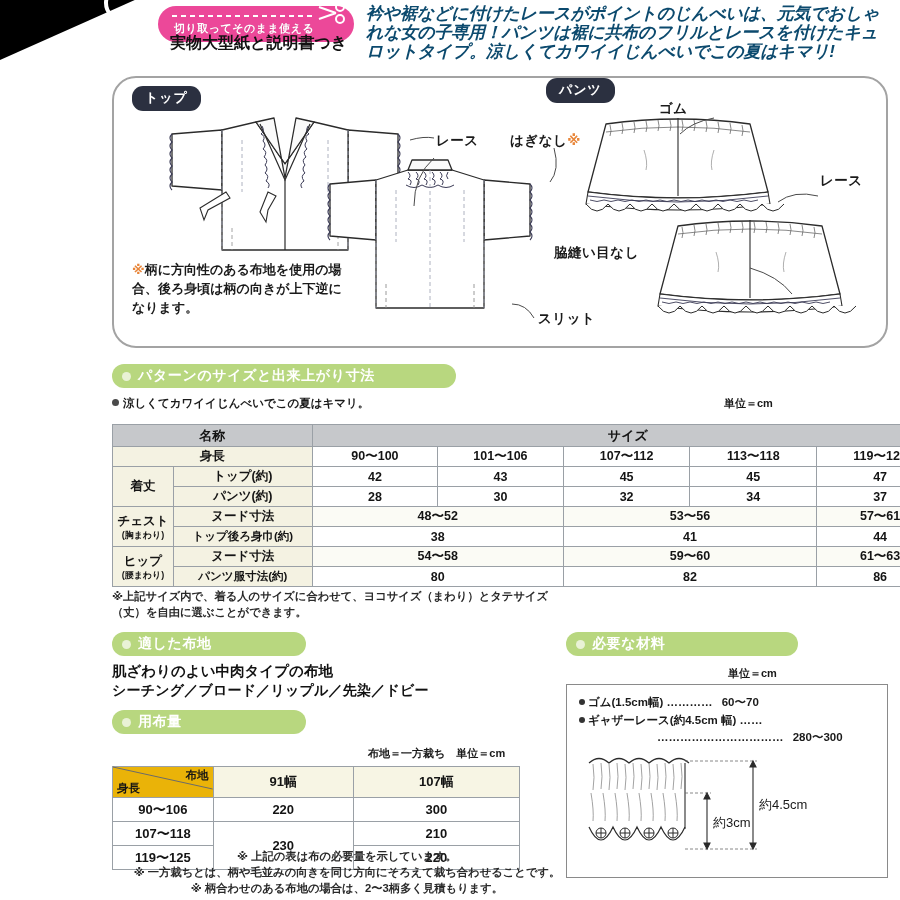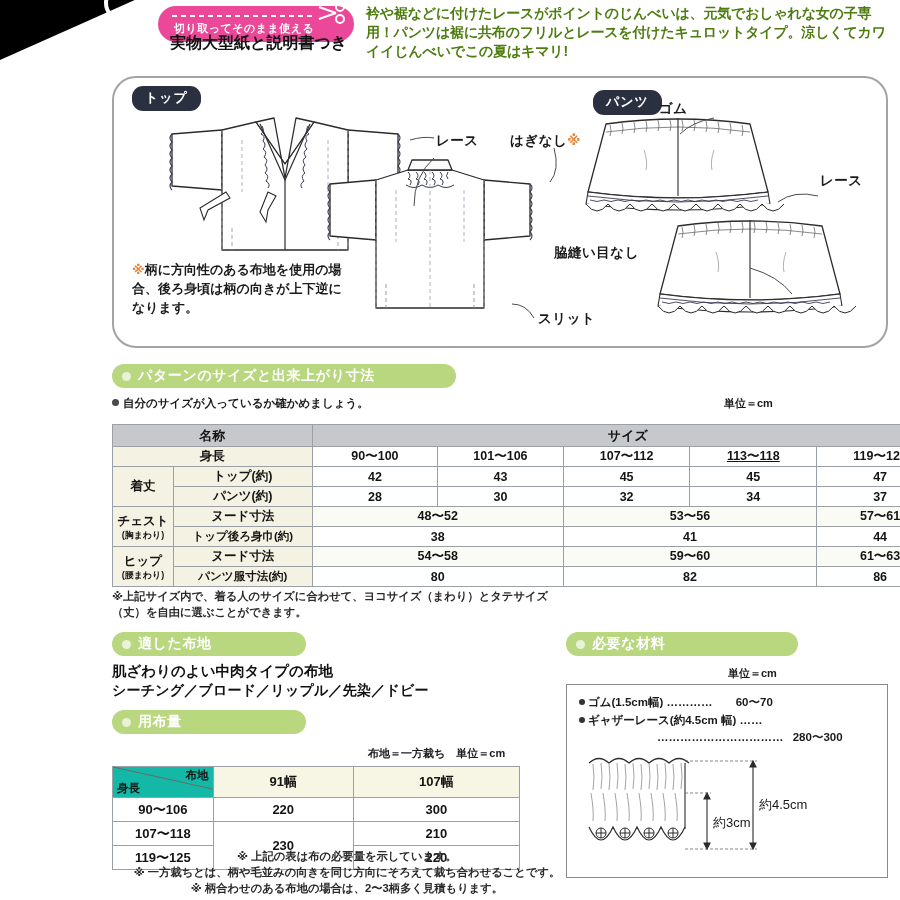--- a/index.html
+++ b/index.html
@@ -43,22 +43,23 @@
   .hdr-pill .l2{
     position:absolute;left:12px;top:27px;width:180px;
     font-size:16px;font-weight:bold;color:#111;letter-spacing:0px;
   }
   .scissors{
     position:absolute;left:318px;top:2px;width:28px;height:22px;
   }
 
   .hdr-text{
     position:absolute;left:366px;top:4px;width:520px;
-    font-size:14px;line-height:19px;font-weight:bold;color:#4d7c0f;
+    font-size:17px;line-height:19px;font-weight:bold;color:#0c4a6e;
     letter-spacing:-.2px;
+    font-style:italic;
   }
 
   
   .illus{
     position:absolute;left:112px;top:76px;width:772px;height:268px;
     border:2px solid #a3a3a3;border-radius:24px;background:#fff;
   }
   .badge{
     position:absolute;background:#2b3040;color:#fff;border-radius:11px;
     font-size:13px;font-weight:bold;padding:3px 13px 4px;letter-spacing:1px;
@@ -108,21 +109,21 @@
   
   .fb{
     position:absolute;left:112px;top:766px;width:408px;font-size:13px;
   }
   .fb td{
     border:1px solid #9aa0a6;text-align:center;padding:0;height:23px;
     font-weight:bold;color:#141414;background:#fff;
   }
   .fb .hcell{background:#f7f5e4;}
   .fb .corner-cell{
-    background:#14b8a6;position:relative;height:30px;width:100px;
+    background:#eab308;position:relative;height:30px;width:100px;
   }
   .fb .corner-cell .slash{
     position:absolute;left:0;top:0;width:100%;height:100%;
   }
   .fb .corner-cell .a{position:absolute;right:4px;top:1px;font-size:11.5px;}
   .fb .corner-cell .b{position:absolute;left:4px;bottom:1px;font-size:11.5px;}
   .fb .rowh{background:#fff;width:100px;}
 
   .foot{
     position:absolute;font-size:11.3px;line-height:16px;font-weight:bold;color:#2a2a2a;
@@ -159,21 +160,21 @@
     <path d="M1 5 L18 11 M1 17 L18 11" stroke="#ffffff" stroke-width="2.2" fill="none"></path>
     <circle cx="22" cy="5" r="4" stroke="#ffffff" stroke-width="2" fill="none"></circle>
     <circle cx="22" cy="17" r="4" stroke="#ffffff" stroke-width="2" fill="none"></circle>
   </svg>
 
   <div class="hdr-text">衿や裾などに付けたレースがポイントのじんべいは、元気でおしゃれな女の子専用！パンツは裾に共布のフリルとレースを付けたキュロットタイプ。涼しくてカワイイじんべいでこの夏はキマリ!</div>
 
   <div class="illus">
 
     <div class="badge" style="left:18px;top:8px;">トップ</div>
-    <div class="badge" style="left:432px;top:12px;margin-left:47px;">パンツ</div>
+    <div class="badge" style="left:432px;top:0;">パンツ</div>
 
     <svg style="position:absolute;left:42px;top:22px;" width="258" height="180" viewBox="0 0 258 180">
       <g fill="#ffffff" stroke="#2b2b2b" stroke-width="1.3" stroke-linejoin="round">
 
         <path d="M16 34 L66 30 L66 90 L16 86 Z"></path>
 
         <path d="M242 34 L192 30 L192 90 L242 86 Z"></path>
 
         <path d="M66 30 L100 22 L129 64 L158 22 L192 30 L192 150 L66 150 Z"></path>
 
@@ -317,36 +318,36 @@
     <div class="ilabel" style="left:440px;top:166px;">脇縫い目なし</div>
 
     <div class="inote" style="left:18px;top:182px;width:212px;"><span class="ast">※</span><span>柄に方向性のある布地を使用の場合、後ろ身頃は柄の向きが上下逆になります。</span></div>
   </div>
 
   <div class="secbar" style="left:112px;top:364px;width:334px;">
     <span class="bullet"></span>
     <span>パターンのサイズと出来上がり寸法</span>
   </div>
   <div class="subnote" style="left:112px;top:396px;">
-    <span class="bullet"></span><span>自分のサイズが入っているか確かめましょう。</span>
+    <span class="bullet"></span><span>涼しくてカワイイじんべいでこの夏はキマリ。</span>
   </div>
   <div class="unit" style="left:724px;top:396px;">単位＝cm</div>
 
   <table class="sz">
     <tbody>
         <tr class="hdrow">
       <td colspan="2" style="width:165px;">名称</td>
       <td colspan="5">サイズ</td>
     </tr>
     <tr>
       <td colspan="2" class="lbl">身長</td>
       <td class="val" style="width:104px;">90〜100</td>
       <td class="val" style="width:104px;">101〜106</td>
       <td class="val" style="width:105px;">107〜112</td>
-      <td class="val" style="width:105px;text-decoration:underline;">113〜118</td>
+      <td class="val" style="width:105px;">113〜118</td>
       <td class="val" style="width:105px;">119〜125</td>
     </tr>
 
     <tr>
       <td rowspan="2" class="grp" style="width:50px;"><span>着丈</span></td>
       <td class="lbl" style="width:115px;">トップ(約)</td>
       <td class="val">42</td>
       <td class="val">43</td>
       <td class="val">45</td>
       <td class="val">45</td>
@@ -445,21 +446,21 @@
   <div class="secbar" style="left:566px;top:632px;width:222px;">
     <span class="bullet"></span>
     <span>必要な材料</span>
   </div>
   <div class="unit" style="left:728px;top:666px;">単位＝cm</div>
 
   <div style="position:absolute;left:566px;top:684px;width:320px;height:192px;border:1px solid #8a8a8a;background:#fff;">
     <div class="mline" style="left:12px;top:10px;">
       <span class="bullet"></span><span>ゴム(1.5cm幅)</span>
       <span>…………</span>
-      <span style="margin-left:20px;">60〜70</span>
+      <span style="margin-left:6px;">60〜70</span>
     </div>
     <div class="mline" style="left:12px;top:28px;">
       <span class="bullet"></span><span>ギャザーレース(約4.5cm 幅)</span>
       <span>……</span>
     </div>
     <div class="mline" style="left:90px;top:45px;">
       <span>……………………………</span>
       <span style="margin-left:6px;">280〜300</span>
     </div>
 

